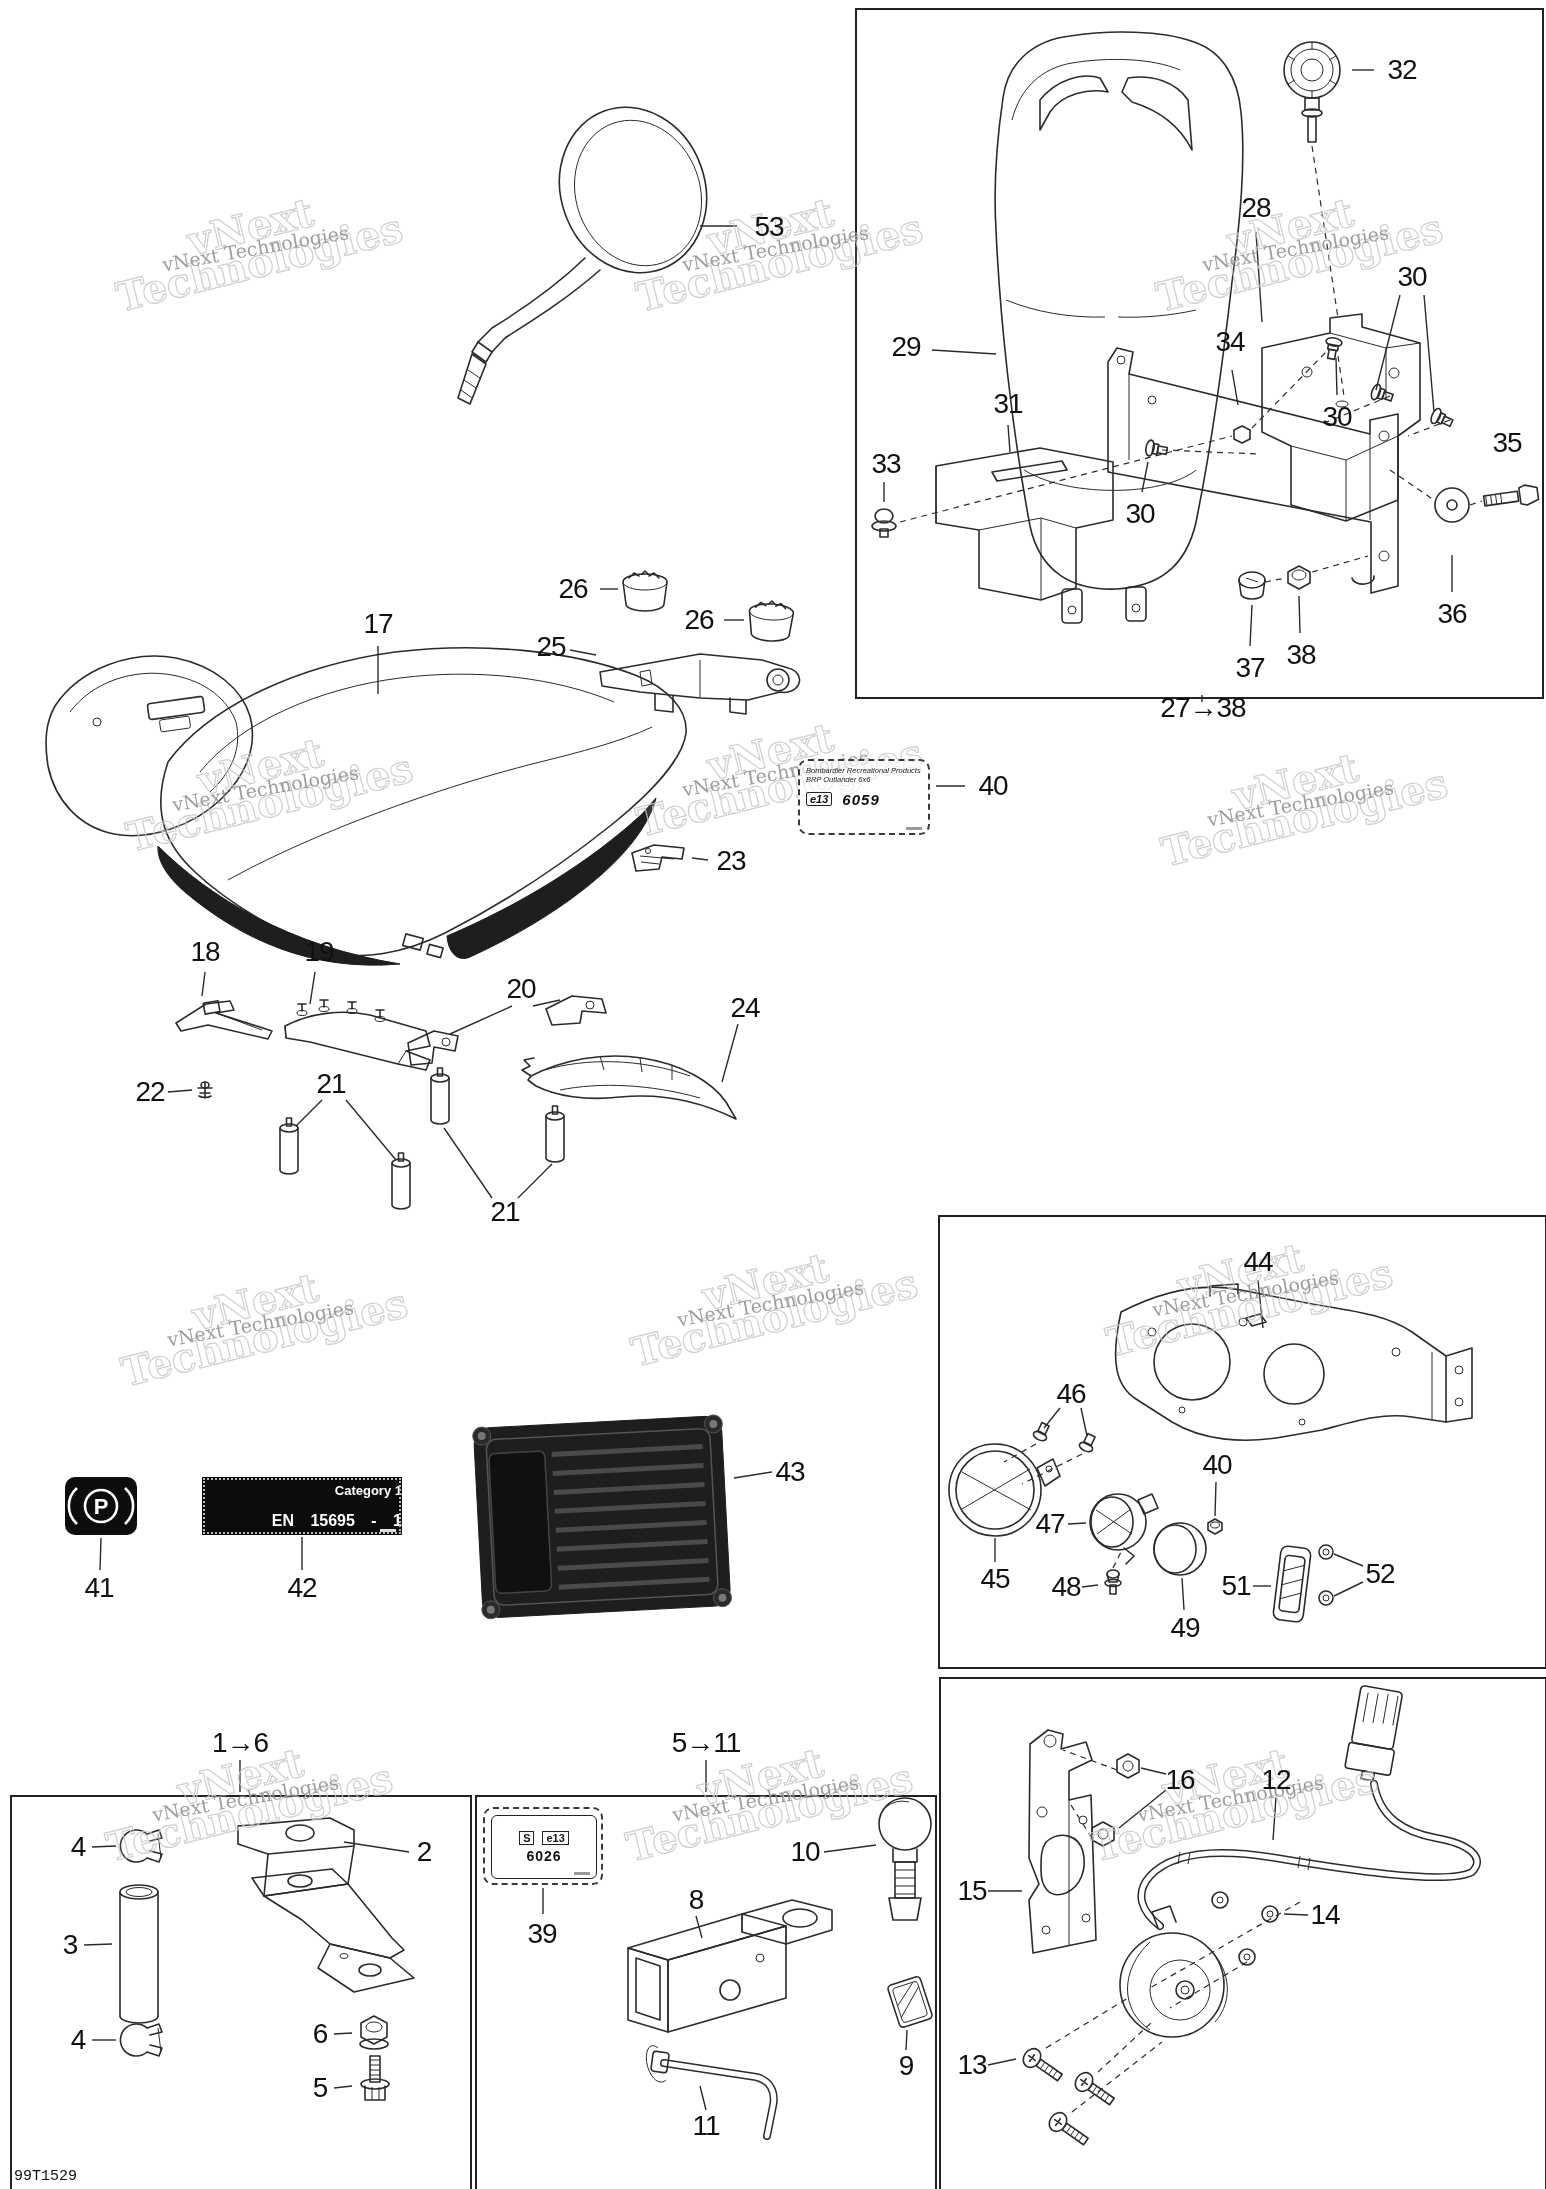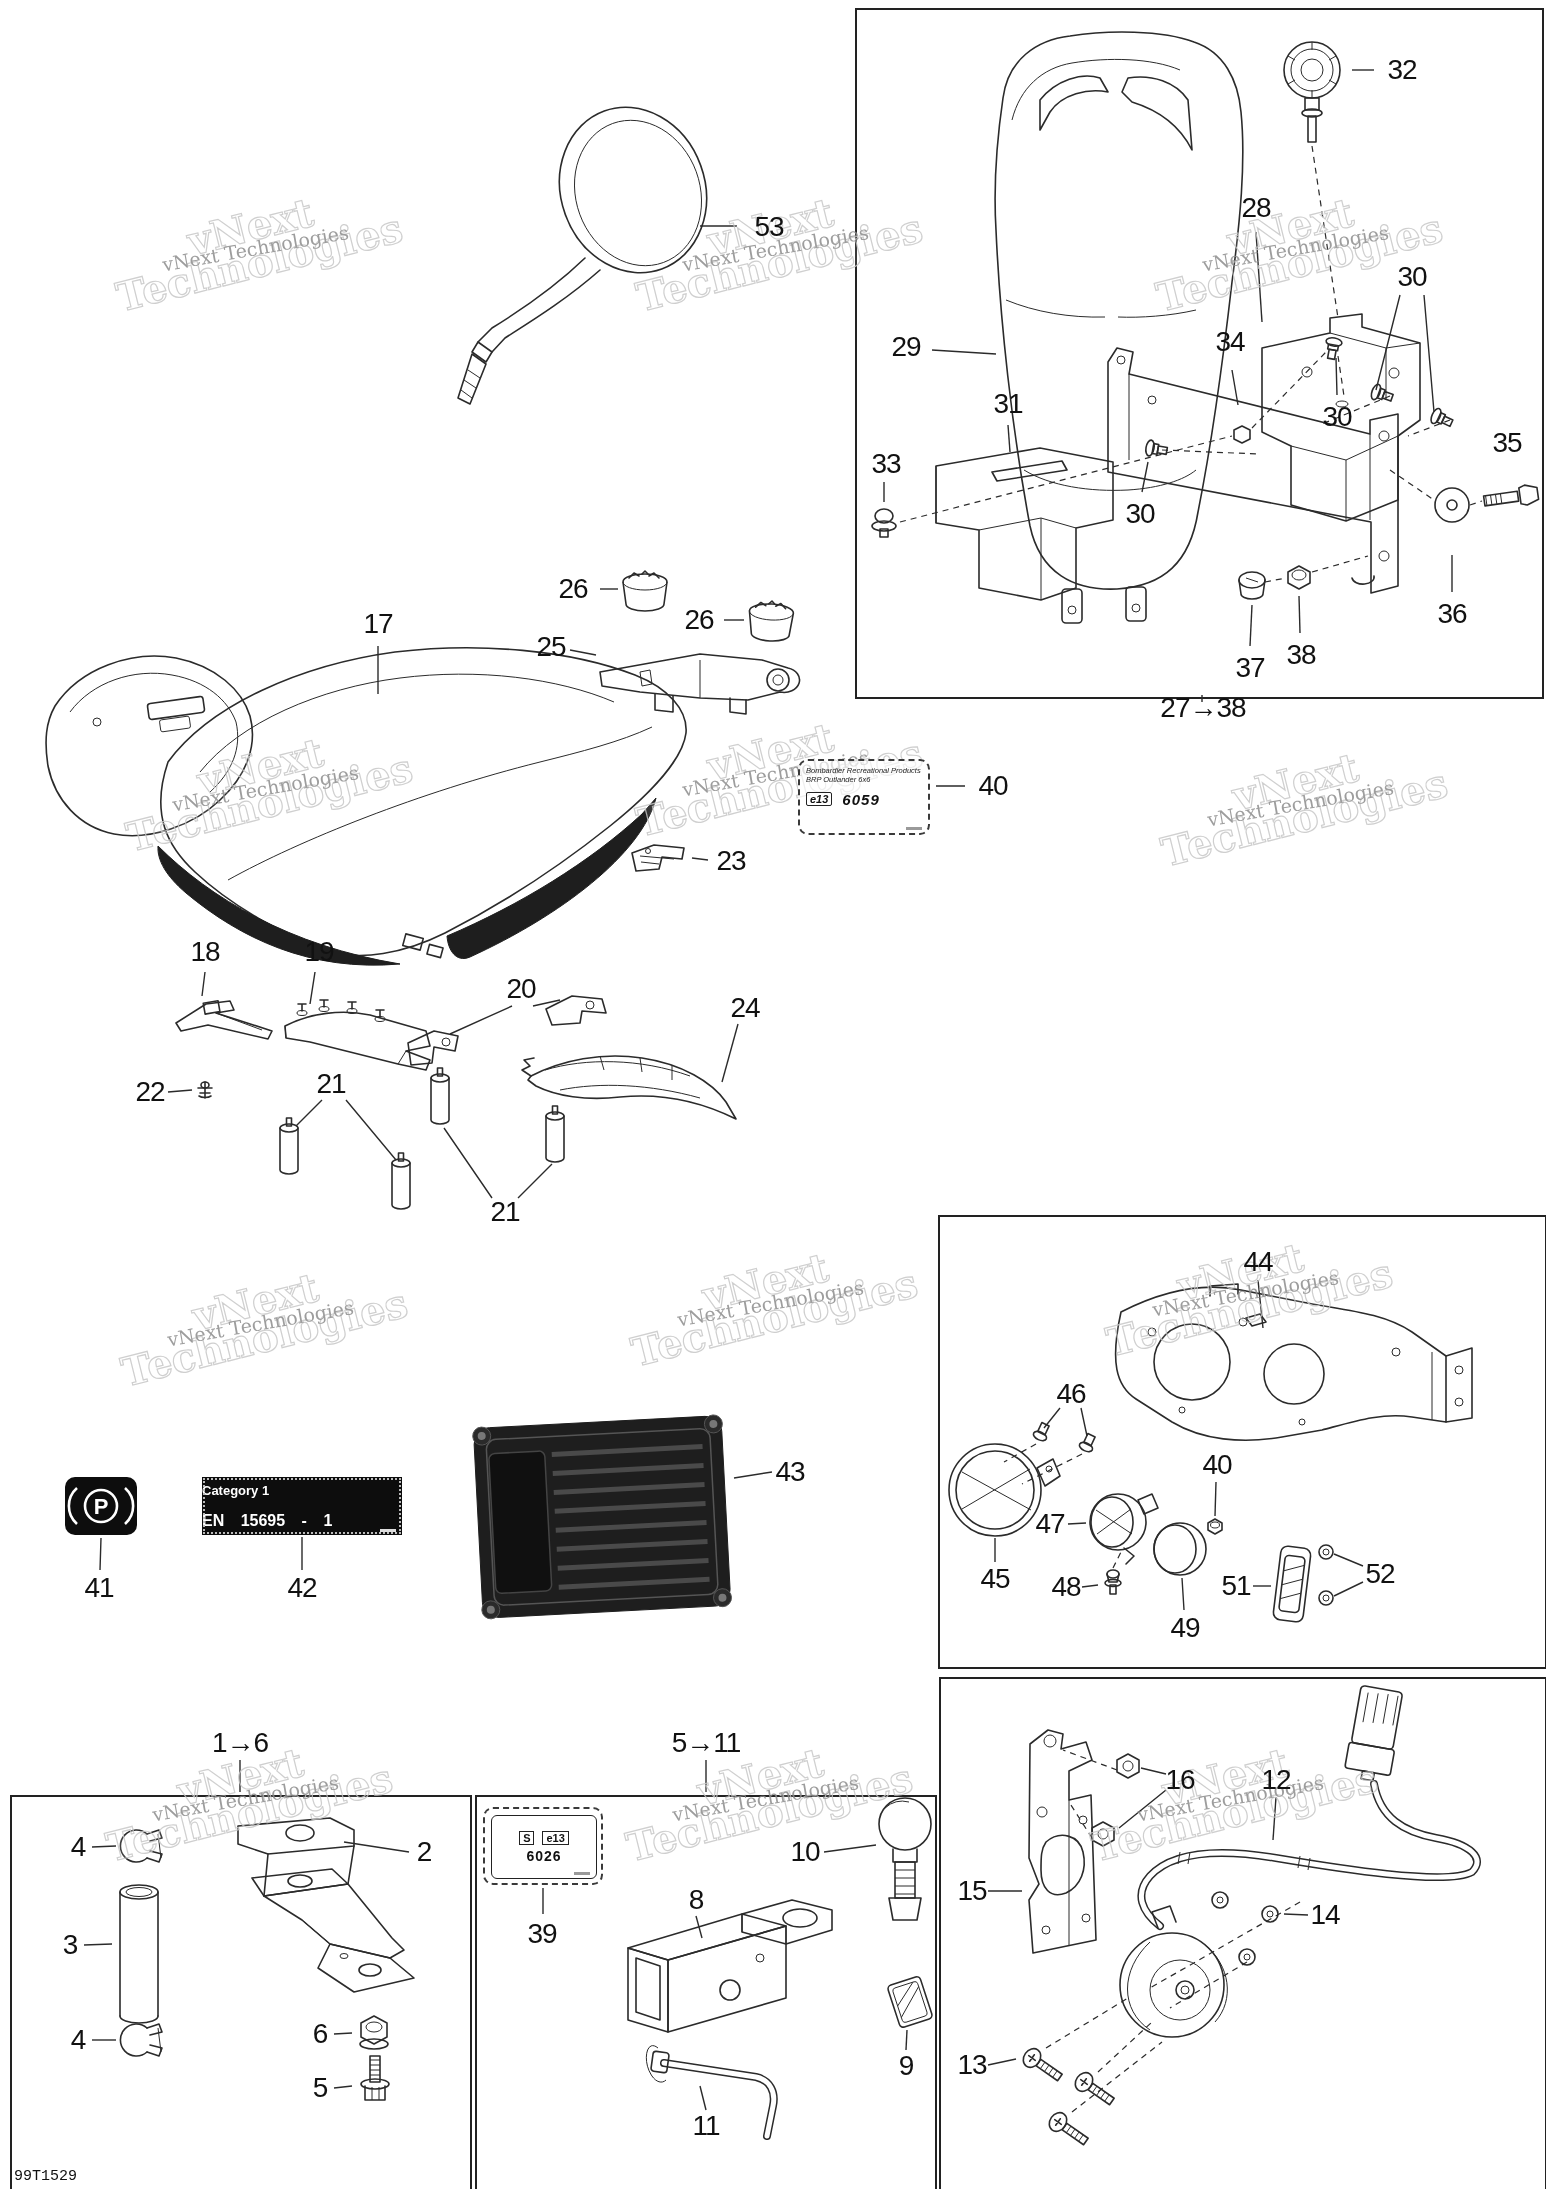--- a/index.html
+++ b/index.html
@@ -32,21 +32,21 @@
   .s40 .num{font-weight:700;font-size:15px;letter-spacing:1px;}
   .smudge{position:absolute;right:6px;bottom:3px;width:16px;height:3px;background:#9a9a9a;}
   .s39{left:483px;top:1807px;width:120px;height:78px;padding:6px;box-sizing:border-box;}
   .s39 .inner{width:100%;height:100%;border:1.6px solid #222;border-radius:6px;position:relative;
       display:flex;flex-direction:column;align-items:center;justify-content:center;gap:3px;background:#fff;}
   .s39 .row{display:flex;gap:8px;align-items:center;}
   .s39 .ebox{border:1.6px solid #222;font-weight:700;font-size:11px;padding:0 3px;}
   .s39 .num{font-weight:700;font-size:14px;letter-spacing:1px;}
   .s42{position:absolute;left:202px;top:1477px;width:200px;height:58px;background:#0d0d0d;z-index:4;
       outline:2px dotted #bbb;outline-offset:-3px;display:flex;flex-direction:column;
-      align-items:flex-start;justify-content:center;color:#fff;}
+      align-items:flex-end;justify-content:center;color:#fff;}
   .s42 .l1{font-size:13px;font-weight:700;}
   .s42 .l2{font-size:16px;font-weight:700;word-spacing:12px;margin-top:14px;}
   .s42 .smudge{background:#ddd;}
   .s41{position:absolute;left:64px;top:1476px;z-index:4;}
   .code{position:absolute;left:14px;top:2168px;font-size:15px;z-index:5;font-family:Liberation Mono, monospace;}
 </style>
 </head>
 <body>
 
 <div class="page">

